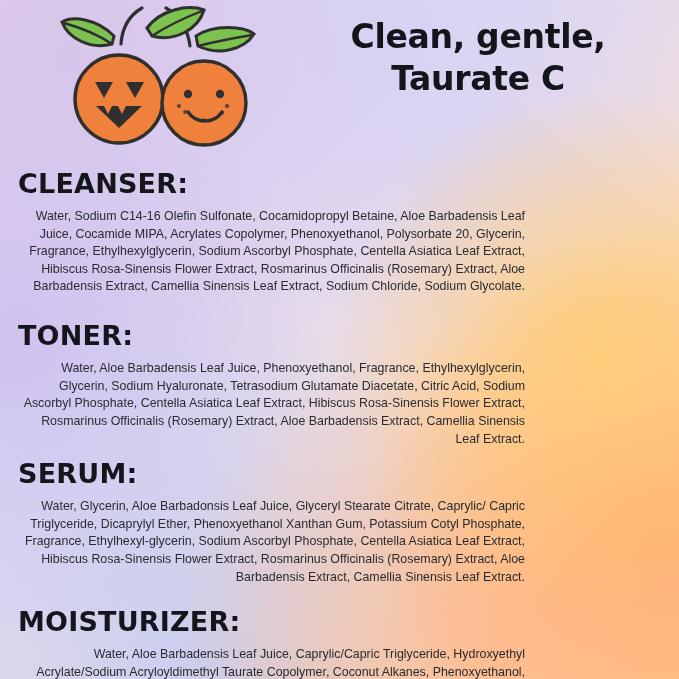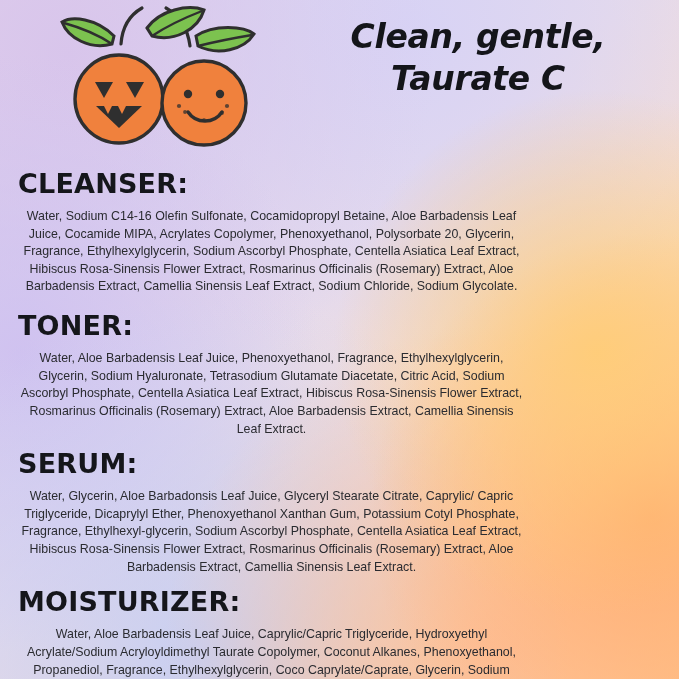--- a/index.html
+++ b/index.html
@@ -44,21 +44,20 @@
     left: 292px;
     top: 16px;
     width: 372px;
     text-align: center;
     font-family: "DejaVu Sans", sans-serif;
     font-weight: bold;
     font-size: 33px;
     line-height: 1.27;
     color: #14151a;
     letter-spacing: -0.3px;
-    font-style: italic;
   }
   .content {
     position: absolute;
     left: 0;
     top: 160px;
     width: 541px;
     padding: 0 16px 0 18px;
     box-sizing: border-box;
   }
   .section {
@@ -71,27 +70,27 @@
     line-height: 1.15;
     color: #15161b;
     letter-spacing: 0.2px;
     margin: 10px 0 9px 0;
   }
   .section-body {
     font-family: "Liberation Sans", sans-serif;
     font-size: 12.4px;
     line-height: 1.42;
     color: #2a2b30;
-    text-align: center;
+    text-align: right;
     margin: 0;
   }
   .sec-cleanser .section-title { margin-top: 8px; }
-  .sec-toner .section-title { margin-top: 14px; }
+  .sec-toner .section-title { margin-top: 24px; }
   .sec-serum .section-title { }
-  .sec-moisturizer .section-title { margin-top: 10px; }
+  .sec-moisturizer .section-title { margin-top: 20px; }
 </style>
 </head>
 <body>
 
 <div id="page">
 
   <div class="header">
 
     <div class="oranges">
       <svg viewBox="0 0 235 145" width="235" height="145" xmlns="http://www.w3.org/2000/svg">

